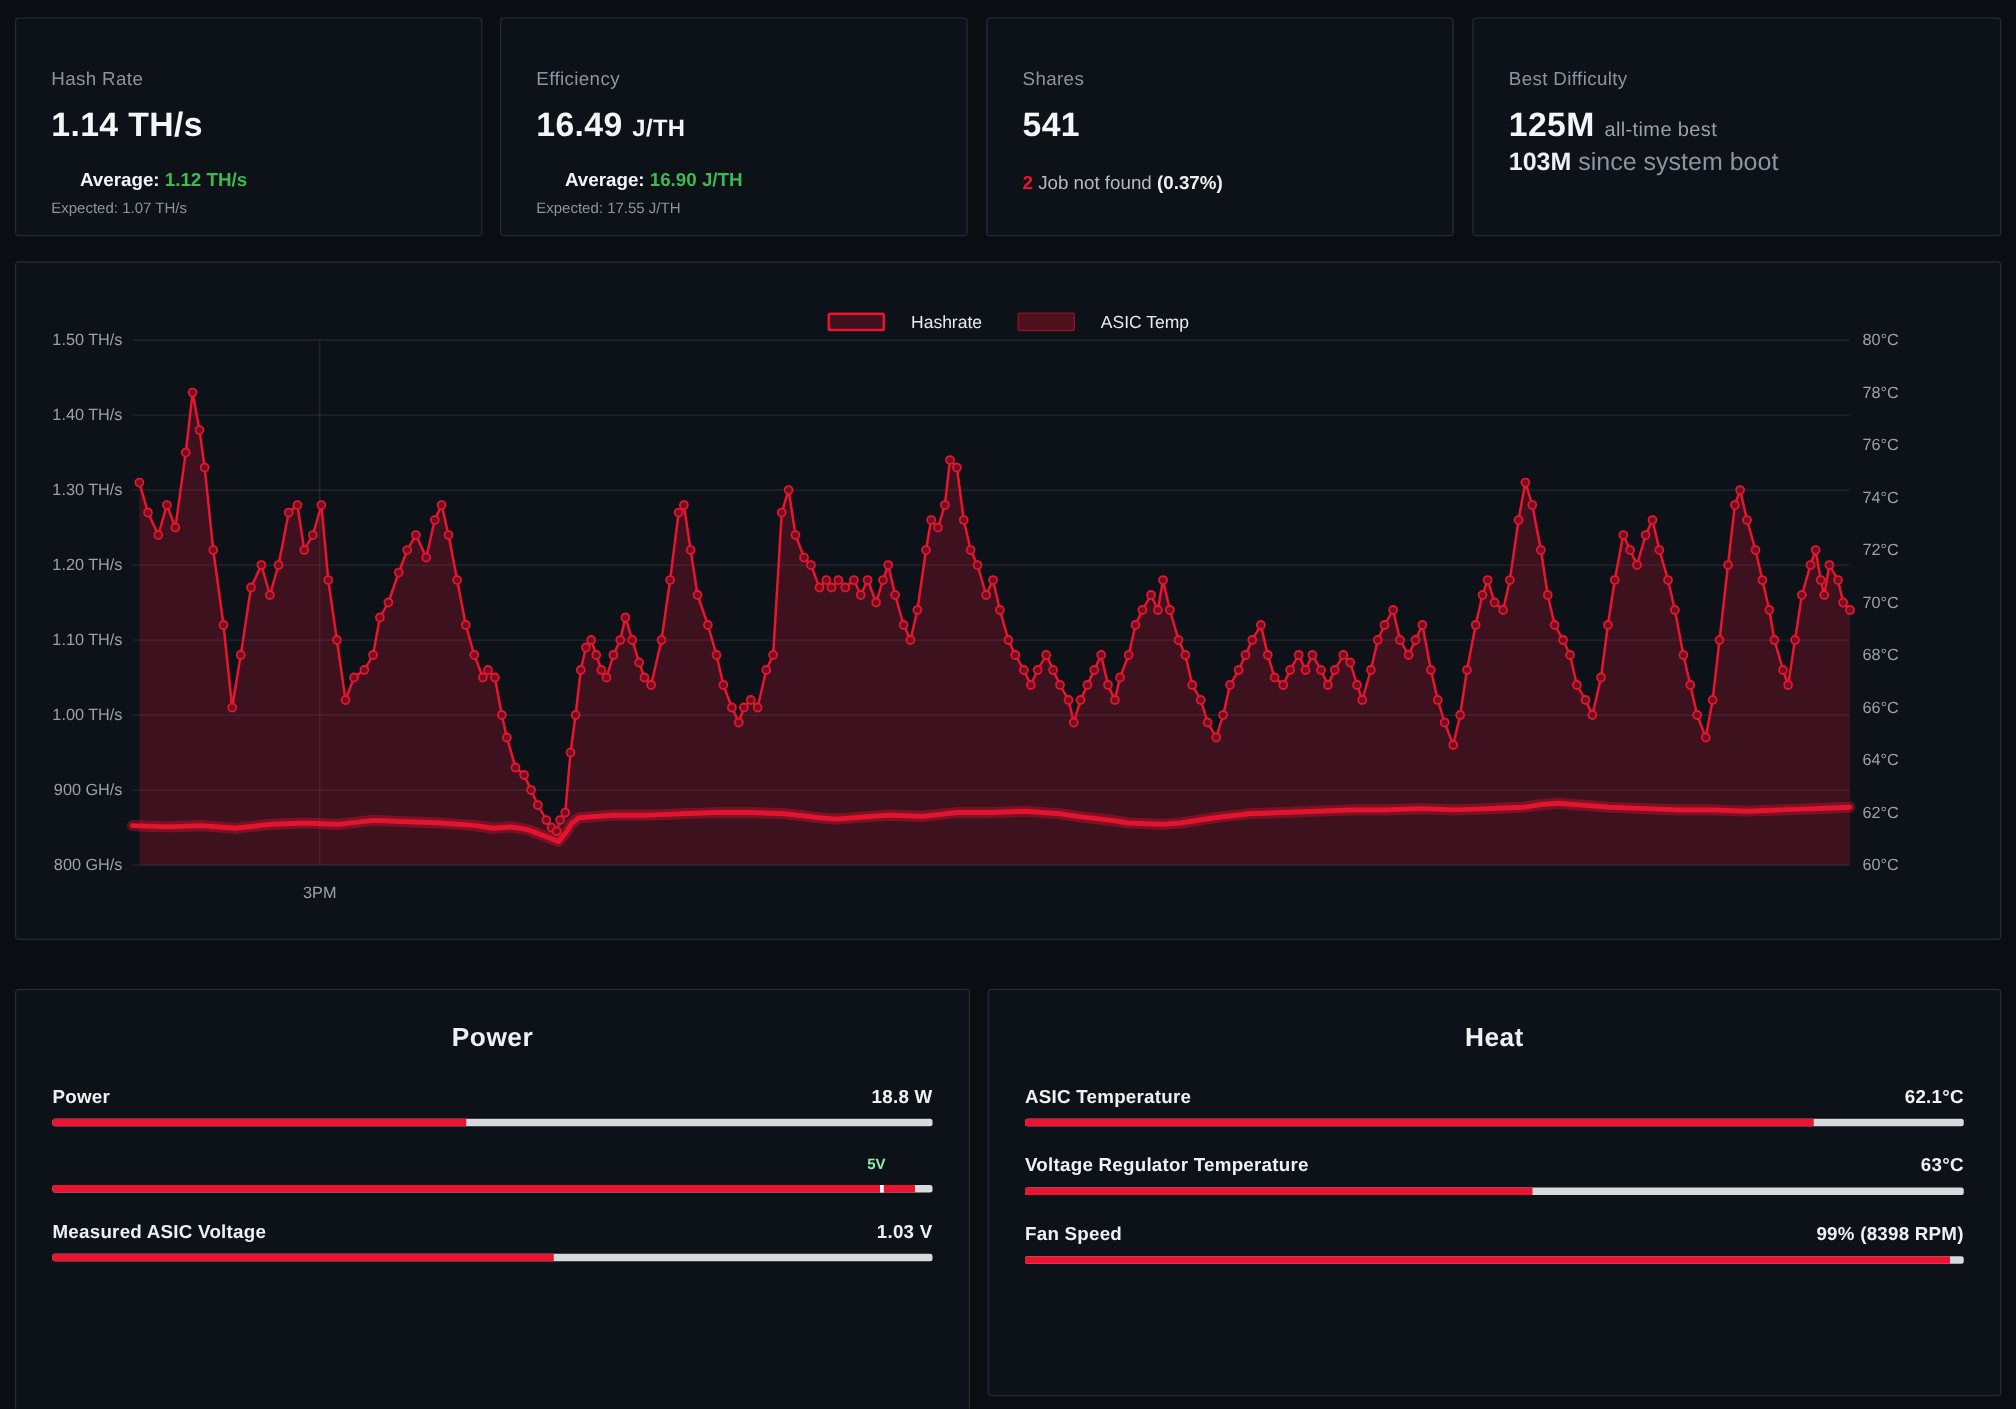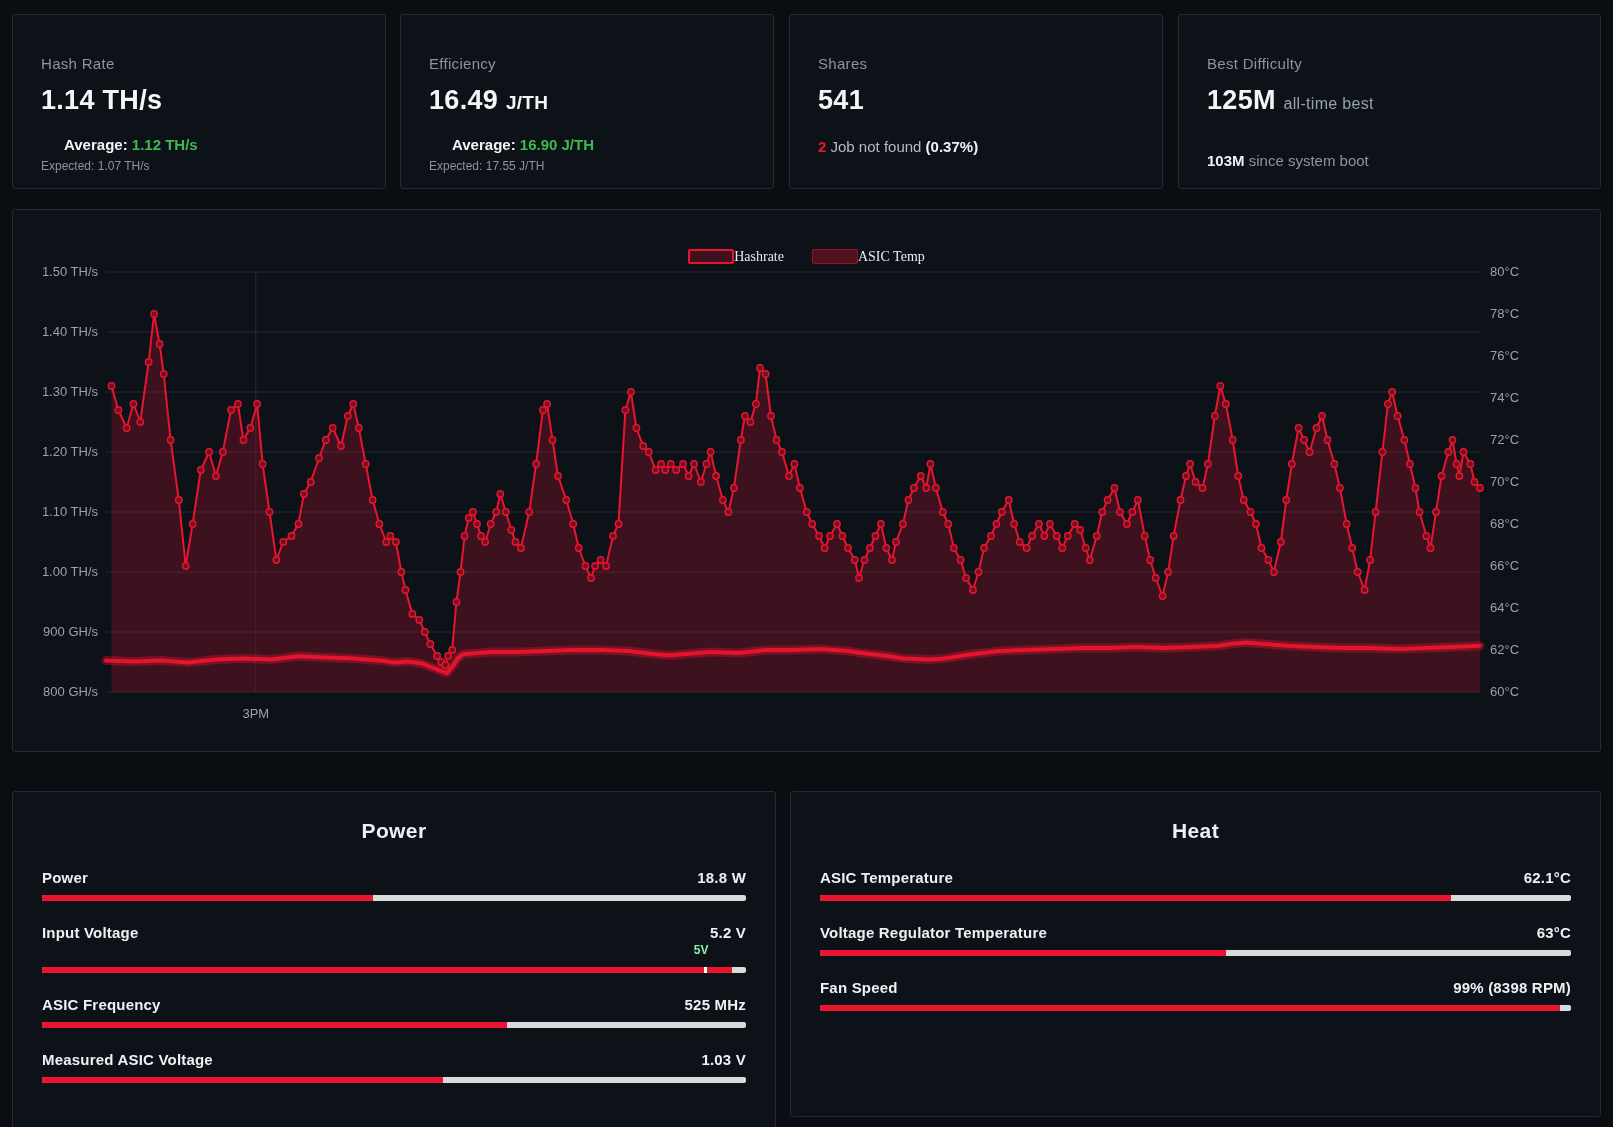--- a/index.html
+++ b/index.html
@@ -24,30 +24,30 @@
   .stat-value .unit-small { font-size:19px; }
   .stat-sub { margin-top:20px; font-size:15px;margin-left:23px; }
   .stat-sub .avg-label { font-weight:bold; color:#f3f5f7; }
   .stat-sub .avg-value { color:#3fb950; font-weight:bold; }
   .stat-expected { margin-top:6px; font-size:12px; color:#8b95a1; }
   .rejected-line { margin-top:22px; font-size:15px; }
   .rejected-count { color:#ea1430; font-weight:bold; }
   .rejected-reason { color:#b4bbc3; }
   .rejected-pct { color:#eef1f4; font-weight:bold; }
   .diff-suffix { font-size:16px; font-weight:normal; color:#98a1ab; }
-  .diff-secondary { margin-top:36px; font-size:15px; color:#8b95a1; }
+  .diff-secondary { margin-top:3px; font-size:20px; color:#8b95a1; }
   .diff-secondary b { color:#eef1f4; }
   
   #chart-panel { top:209px; left:12px; width:1589px; height:543px; }
   #chart-legend {
     position:absolute; top:39px; left:0; width:100%;
     display:flex; justify-content:center; align-items:center; gap:28px;
     font-size:14px; color:#e8ebee;
   }
-  .legend-item { display:flex; align-items:flex-start; gap:0; cursor:pointer;font-family:Liberation Serif, serif; }
+  .legend-item { display:flex; align-items:flex-end; gap:21px; cursor:pointer; }
   .legend-swatch { width:46px; height:15px; border-radius:2px; }
   .sw-outline { border:2px solid #ea1430; background:rgba(234,20,48,0.22); }
   .sw-fill { border:1px solid rgba(234,20,48,0.45); background:rgba(234,20,48,0.30); }
   #chart-svg { position:absolute; top:0; left:0; }
   
   #power-panel { top:791px; left:12px;  width:764px; height:409px; }
   #heat-panel  { top:791px; left:790px; width:811px; height:326px; }
   .panel-title { margin-top:27px; text-align:center; font-size:21px; font-weight:bold; letter-spacing:.4px; }
   .rows { margin:26px 29px 0 29px; }
   .metric-row { margin-bottom:23px; }
@@ -403,39 +403,26 @@
       <div class="metric-row">
         <div class="metric-head">
           <span class="metric-label">Power</span>
           <span class="metric-value">18.8 W</span>
         </div>
         <div class="bar">
           <div class="fill" style="width:47%"></div>
         </div>
       </div>
       <div class="metric-row">
-        <div class="metric-head">
-          <span class="metric-label">Input Voltage</span>
-          <span class="metric-value">5.2 V</span>
-        </div>
         <div class="marker-row">
           <span class="marker-label" style="left:calc(94% - 10px)">5V</span>
         </div>
         <div class="bar">
           <div class="fill" style="width:98%"></div>
           <div class="tick" style="left:94%"></div>
-        </div>
-      </div>
-      <div class="metric-row">
-        <div class="metric-head">
-          <span class="metric-label">ASIC Frequency</span>
-          <span class="metric-value">525 MHz</span>
-        </div>
-        <div class="bar">
-          <div class="fill" style="width:66%"></div>
         </div>
       </div>
       <div class="metric-row">
         <div class="metric-head">
           <span class="metric-label">Measured ASIC Voltage</span>
           <span class="metric-value">1.03 V</span>
         </div>
         <div class="bar">
           <div class="fill" style="width:57%"></div>
         </div>

